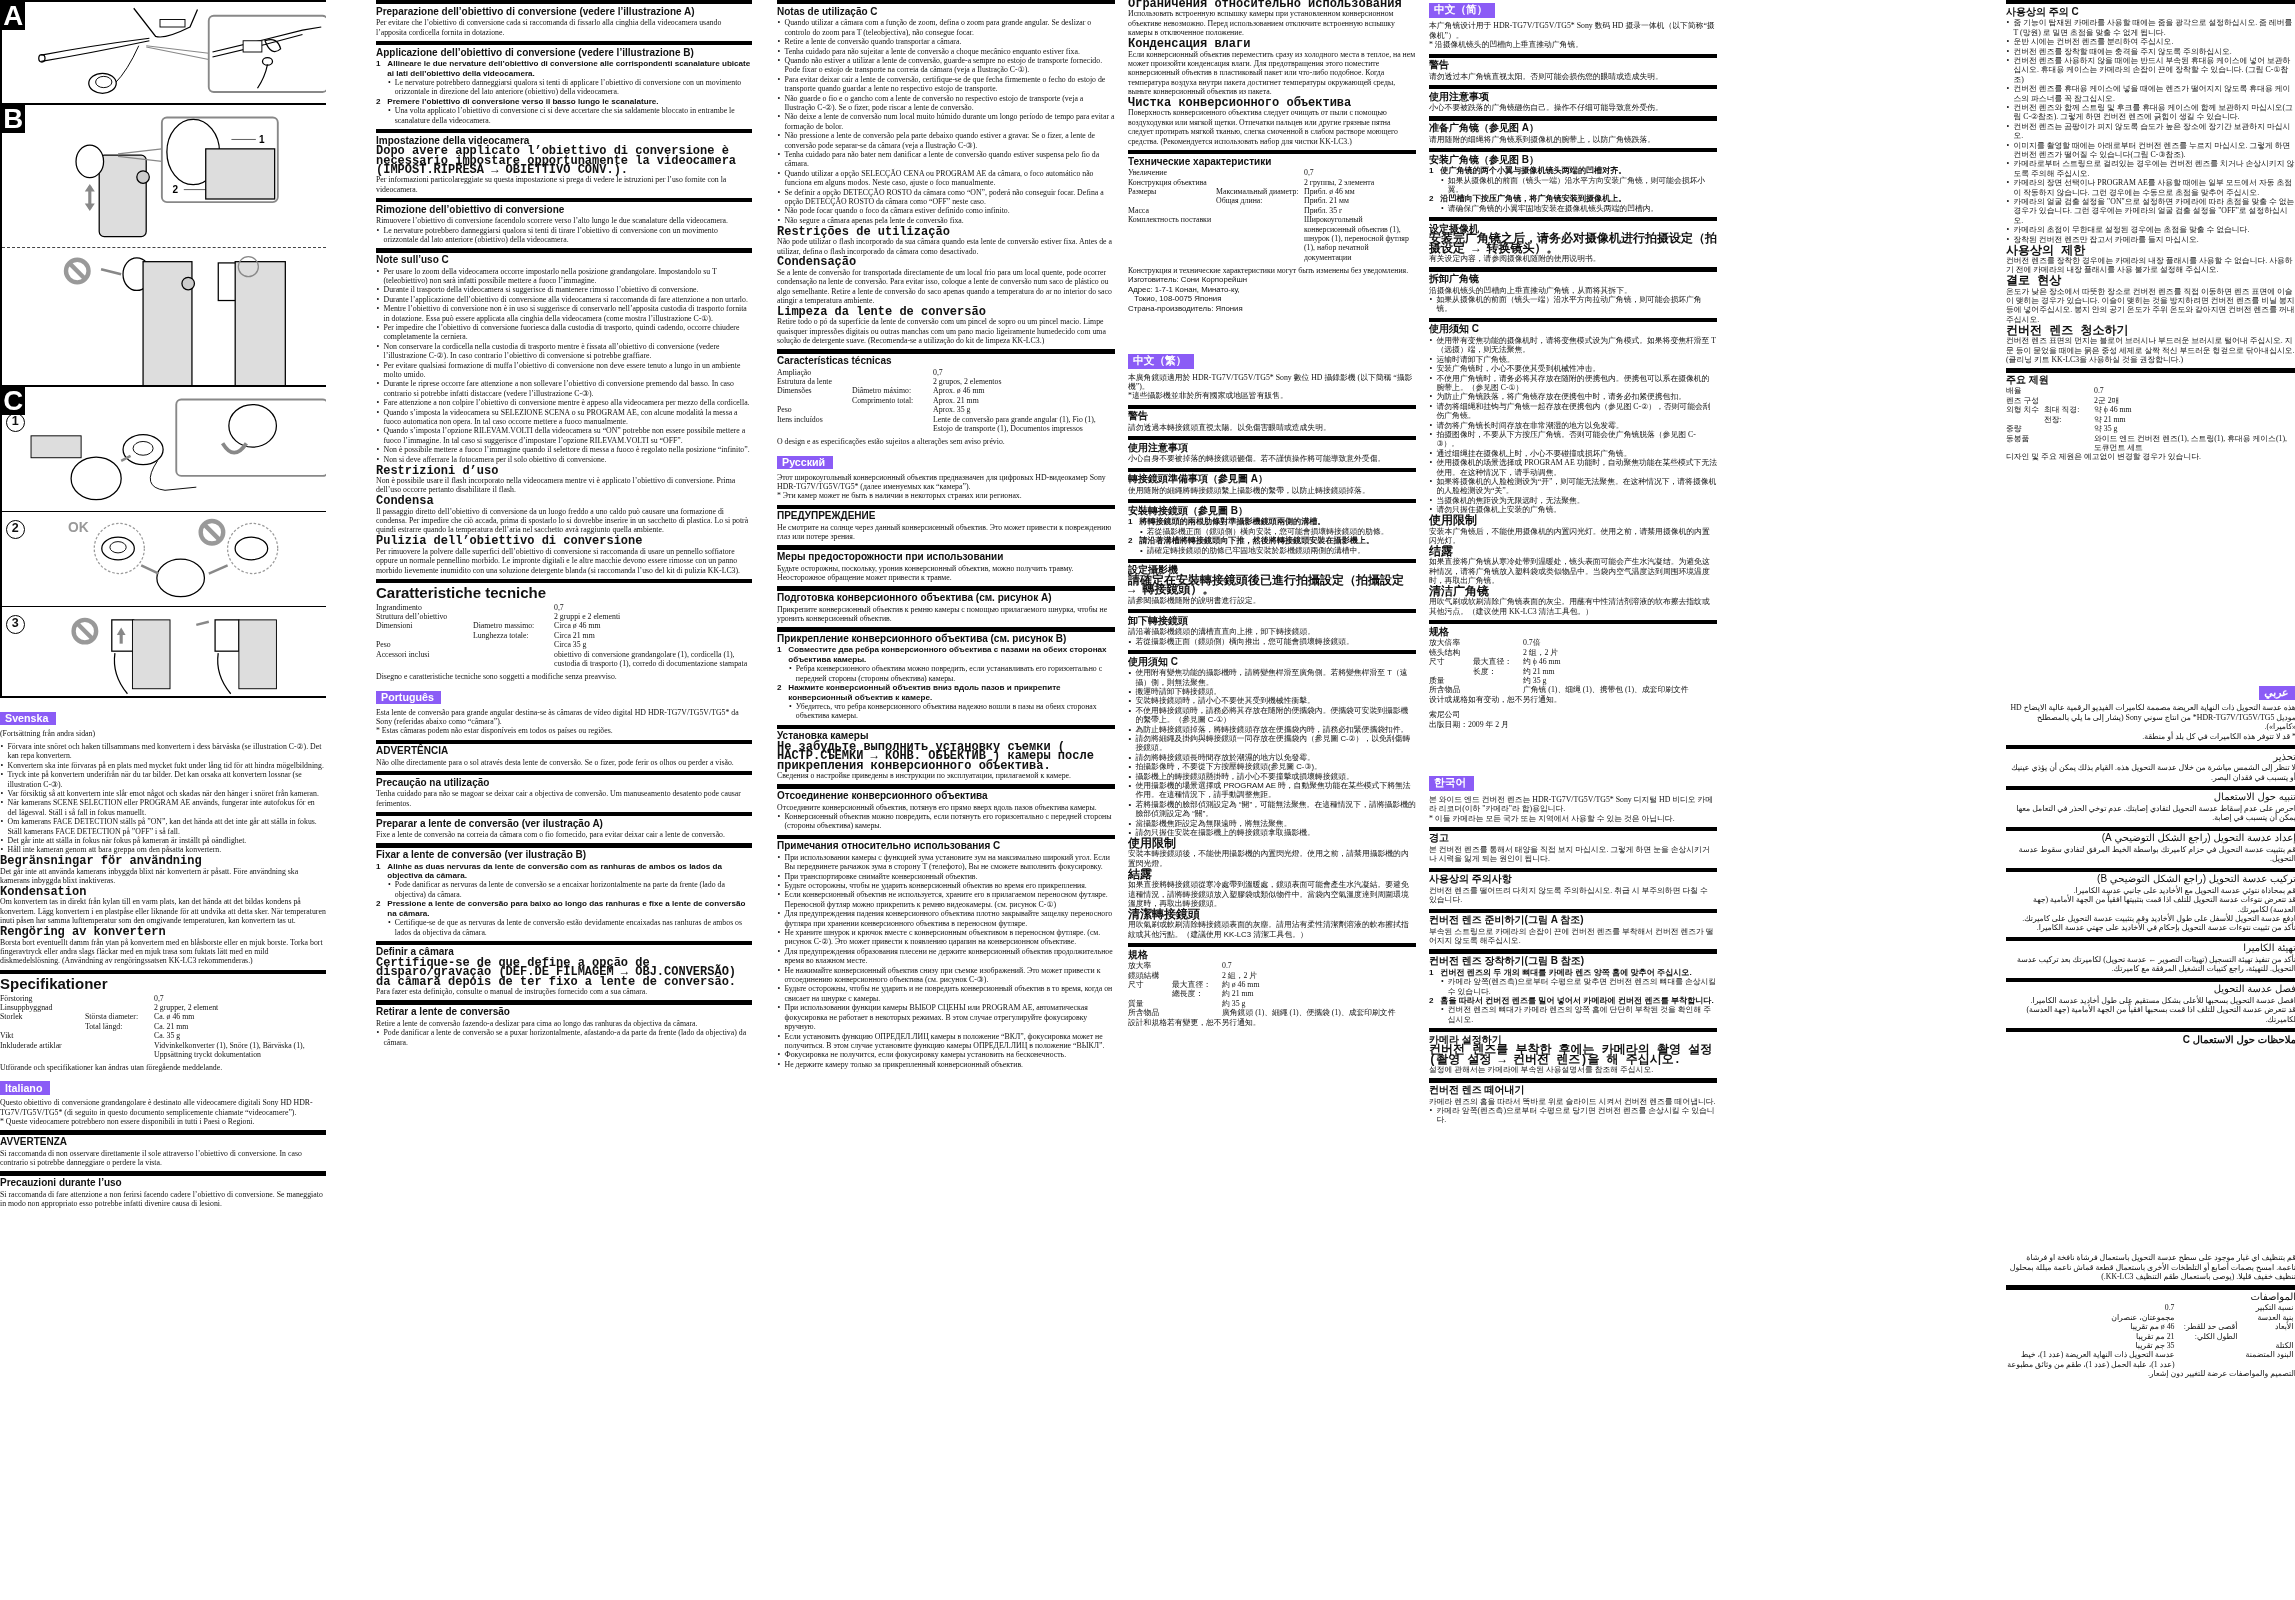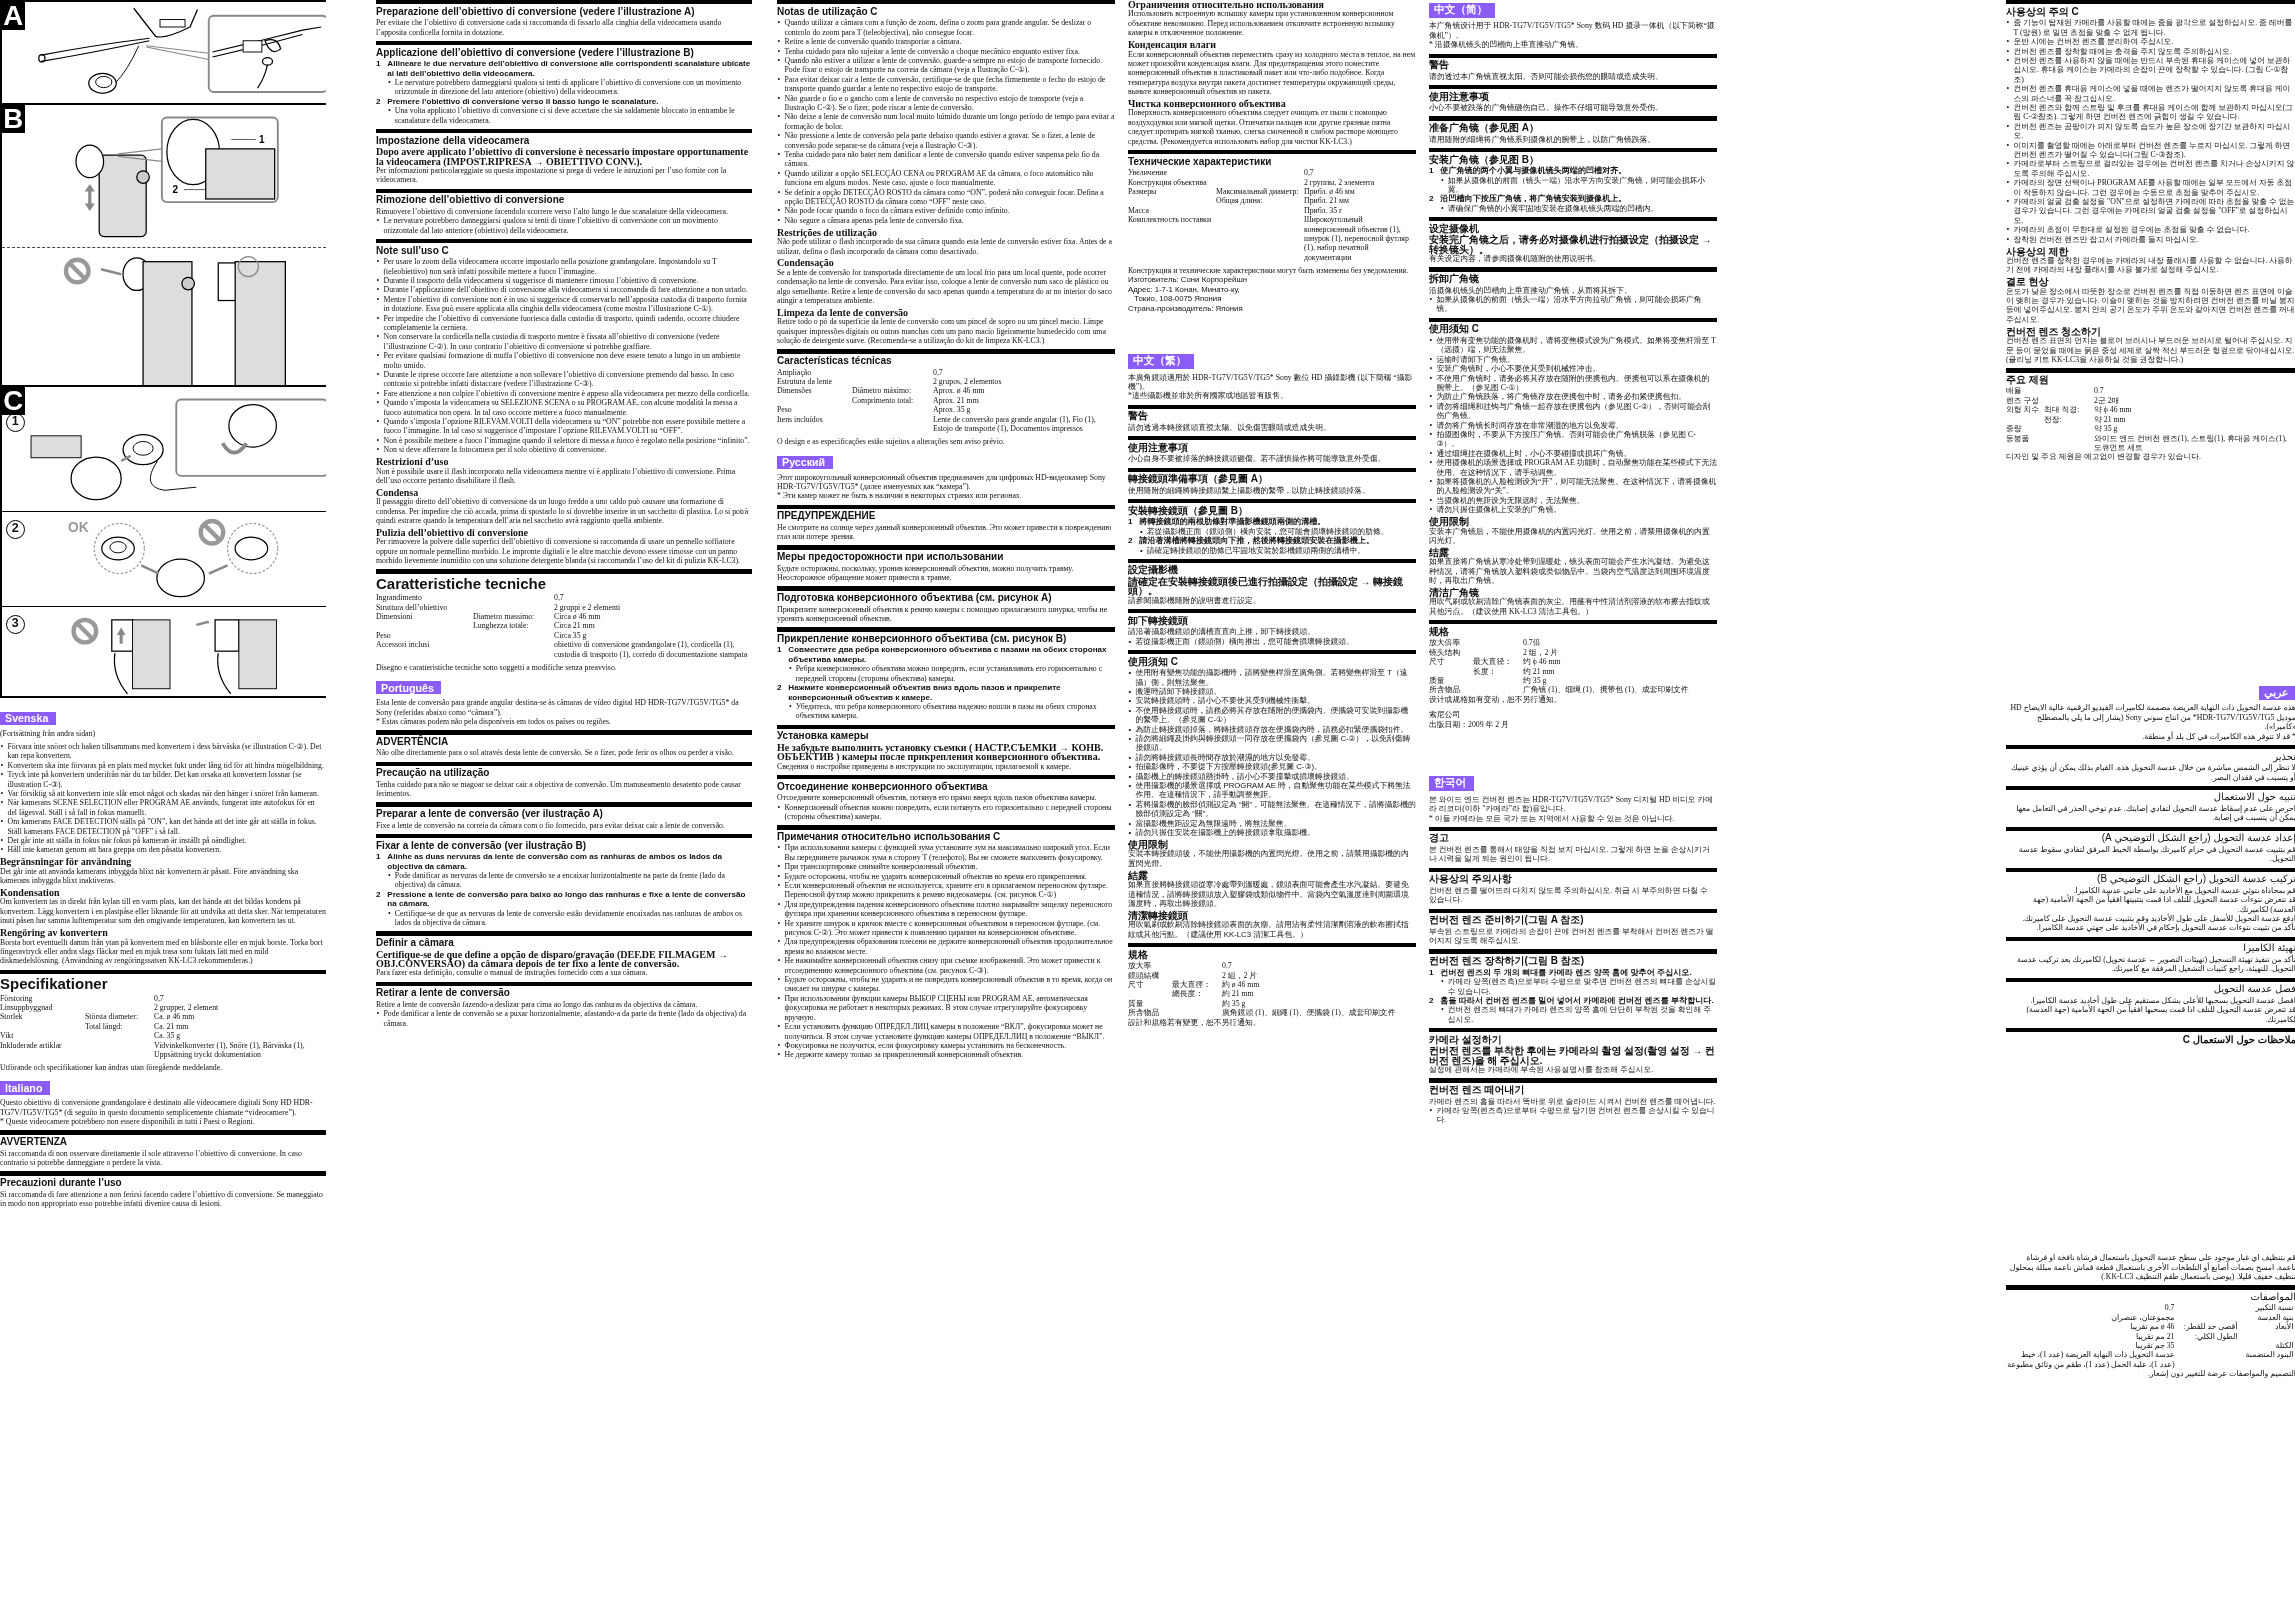--- a/index.html
+++ b/index.html
@@ -24,21 +24,21 @@
   .fig-svg { position: absolute; left: 0; top: 0; }
   .dash { border-top: 1.3px dashed #444; position: absolute; left: 0; right: 0; }
   .hline { border-top: 1.9px solid #000; position: absolute; left: 0; right: 0; }
 
   
   .lang-tag { display: inline-block; background: #8b5cf6; color: #fff; font-family: "Liberation Sans", sans-serif;
     font-weight: 700; font-size: 10.7px; padding: 0.6px 7.5px 0.6px 5px; margin: 2.5px 0 3.8px; }
   .bar { height: 4.4px; background: #000; margin-top: 3.8px; }
   h2 { font-family: "Liberation Sans", sans-serif; font-weight: 700; font-size: 10px; line-height: 12px; margin: 1.3px 0 0.6px; }
   h2.big { font-size: 15px; line-height: 17.6px; }
-  h3 { font-family: Liberation Serif, serif; font-weight: 700; font-size: 10px; line-height: 9.4px; margin-top: 2.5px; }
+  h3 { font-family: Liberation Mono, monospace; font-weight: 700; font-size: 12px; line-height: 9.4px; margin-top: 2.5px; }
   p { font-size: 7.8px; line-height: 9.4px; }
   ul { list-style: none; }
   li { font-size: 7.8px; line-height: 9.4px; padding-left: 7.5px; position: relative; }
   li::before { content: "\2022"; position: absolute; left: 0.6px; }
   .step { font-family: "Liberation Sans", sans-serif; font-weight: 700; font-size: 8.1px; line-height: 9.4px; padding-left: 11.3px; position: relative; }
   .step .num { position: absolute; left: 0; }
   .sub li { margin-left: 11.3px; }
   table.spec { border-collapse: collapse; font-size: 7.8px; line-height: 9.4px; width: 100%; }
   table.spec td { vertical-align: top; padding: 0 2.5px 0 0; }
   .sp6 { height: 3.8px; }
@@ -306,21 +306,21 @@
           <td></td>
           <td>obiettivo di conversione grandangolare (1), cordicella (1), custodia di trasporto (1), corredo di documentazione stampata</td>
         </tr>
   </tbody>
     </table>
   <div class="sp6"></div>
   <p>Disegno e caratteristiche tecniche sono soggetti a modifiche senza preavviso.</p>
   <div class="sp10"></div>
   <div class="lang-tag">Português</div>
   <p>Esta lente de conversão para grande angular destina-se às câmaras de vídeo digital HD HDR-TG7V/TG5V/TG5* da Sony (referidas abaixo como “câmara”).</p>
-  <p>* Estas câmaras podem não pela disponíveis em todos os países ou regiões.</p>
+  <p>* Estas câmaras podem não estar disponíveis em todos os países ou regiões.</p>
   <div class="bar"></div>
   <h2>ADVERTÊNCIA</h2>
   <p>Não olhe directamente para o sol através desta lente de conversão. Se o fizer, pode ferir os olhos ou perder a visão.</p>
   <div class="bar"></div>
   <h2>Precaução na utilização</h2>
   <p>Tenha cuidado para não se magoar se deixar cair a objectiva de conversão. Um manuseamento desatento pode causar ferimentos.</p>
   <div class="bar"></div>
   <h2>Preparar a lente de conversão (ver ilustração A)</h2>
   <p>Fixe a lente de conversão na correia da câmara com o fio fornecido, para evitar deixar cair a lente de conversão.</p>
   <div class="bar"></div>

